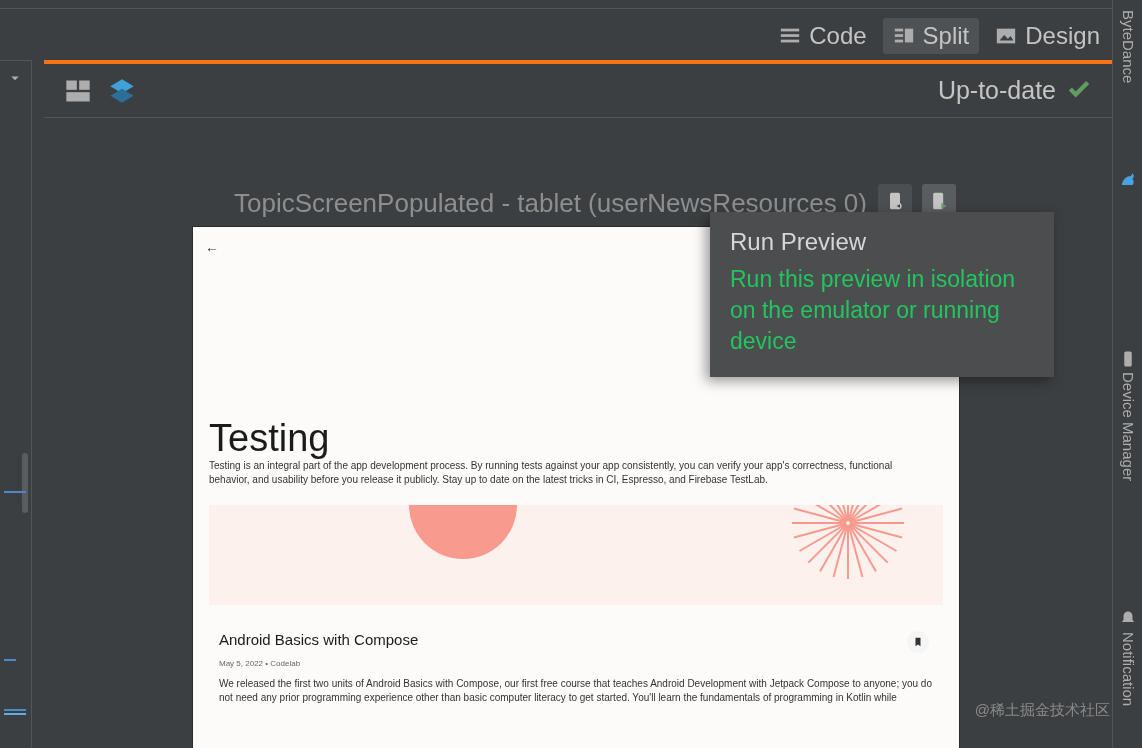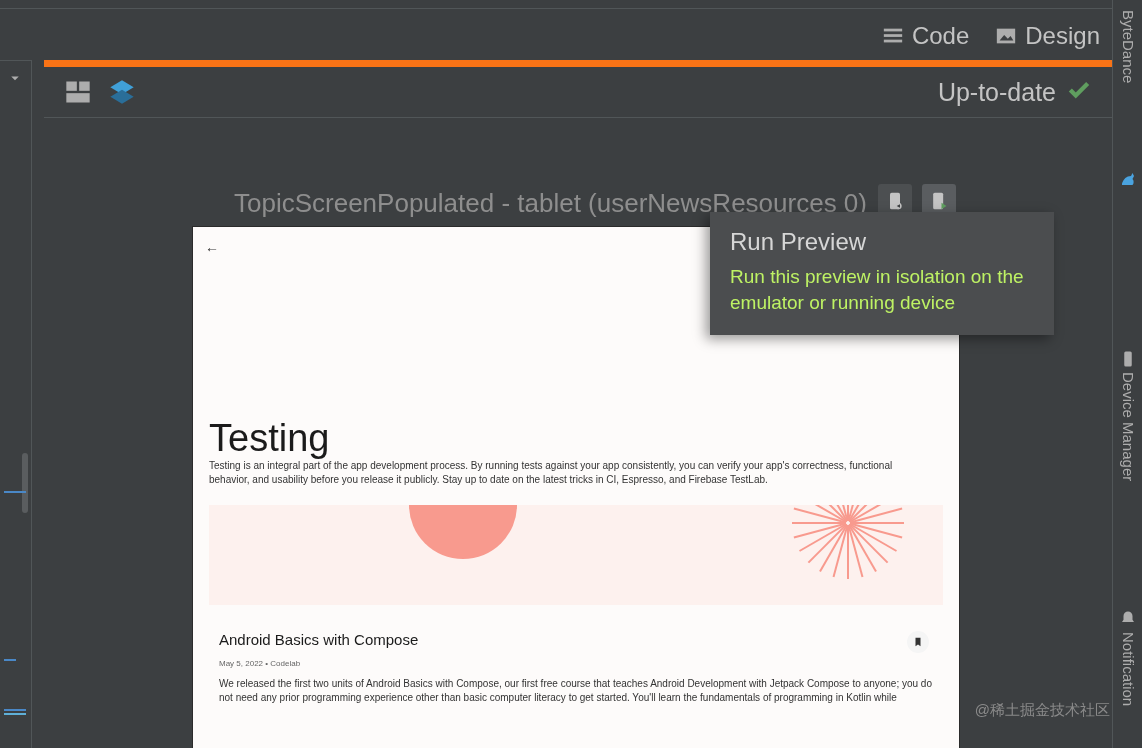--- a/index.html
+++ b/index.html
@@ -62,21 +62,21 @@
   left: 22px; top: 392px;
   width: 6px; height: 60px;
   background: #5a5d5f;
   border-radius: 3px;
 }
 .sub-toolbar {
   position: absolute;
   left: 44px; right: 30px; top: 60px;
   height: 58px;
   border-bottom: 1px solid #515658;
-  border-top: 7px solid #f97316;
+  border-top: 4px solid #f97316;
   display: flex;
   align-items: center;
   padding: 0 20px;
 }
 .sub-toolbar .right { margin-left: auto; display: flex; align-items: center; gap: 10px; }
 .status-text { color: #c4c4c4; font-size: 25px; }
 .check-icon { color: #5f9e5f; }
 .tool-icon { width: 28px; height: 28px; display: inline-flex; align-items: center; justify-content: center; }
 .preview-area {
   position: absolute;
@@ -166,21 +166,21 @@
 .tooltip {
   position: absolute;
   top: 212px; left: 710px;
   width: 344px;
   background: #4b4d4f;
   padding: 16px 20px 20px 20px;
   box-shadow: -4px 4px 12px rgba(0,0,0,0.4);
   z-index: 20;
 }
 .tooltip-title { color: #d6d6d6; font-size: 24px; margin-bottom: 8px; }
-.tooltip-body { color: #bef264; font-size: 19px; line-height: 1.35; }
+.tooltip-body { color: #22c55e; font-size: 23px; line-height: 1.35; }
 .right-rail {
   position: absolute;
   right: 0; top: 0; bottom: 0;
   width: 30px;
   background: #3c3f41;
   border-left: 1px solid #515658;
 }
 .rail-item {
   position: absolute;
   left: 4px;
@@ -206,20 +206,31 @@
 <div class="top-tabs">
   <div class="view-tab">
     <span class="tab-icon">
       <svg viewBox="0 0 24 24" fill="#adadad">
           <rect x="2" y="4" width="20" height="3"></rect>
           <rect x="2" y="10" width="20" height="3"></rect>
           <rect x="2" y="16" width="20" height="3"></rect>
         </svg>
     </span>
     <span>Code</span>
+  </div>
+  <div class="view-tab active">
+    <span class="tab-icon">
+      <svg viewBox="0 0 24 24" fill="#adadad">
+          <rect x="2" y="4" width="9" height="3"></rect>
+          <rect x="2" y="10" width="9" height="3"></rect>
+          <rect x="2" y="16" width="9" height="3"></rect>
+          <rect x="13" y="4" width="9" height="15"></rect>
+        </svg>
+    </span>
+    <span>Split</span>
   </div>
   <div class="view-tab">
     <span class="tab-icon">
       <svg viewBox="0 0 24 24" fill="#adadad">
           <rect x="2" y="4" width="20" height="16"></rect>
           <polygon points="5,17 10,11 14,15 17,12 20,17" fill="#3c3f41"></polygon>
         </svg>
     </span>
     <span>Design</span>
   </div>

